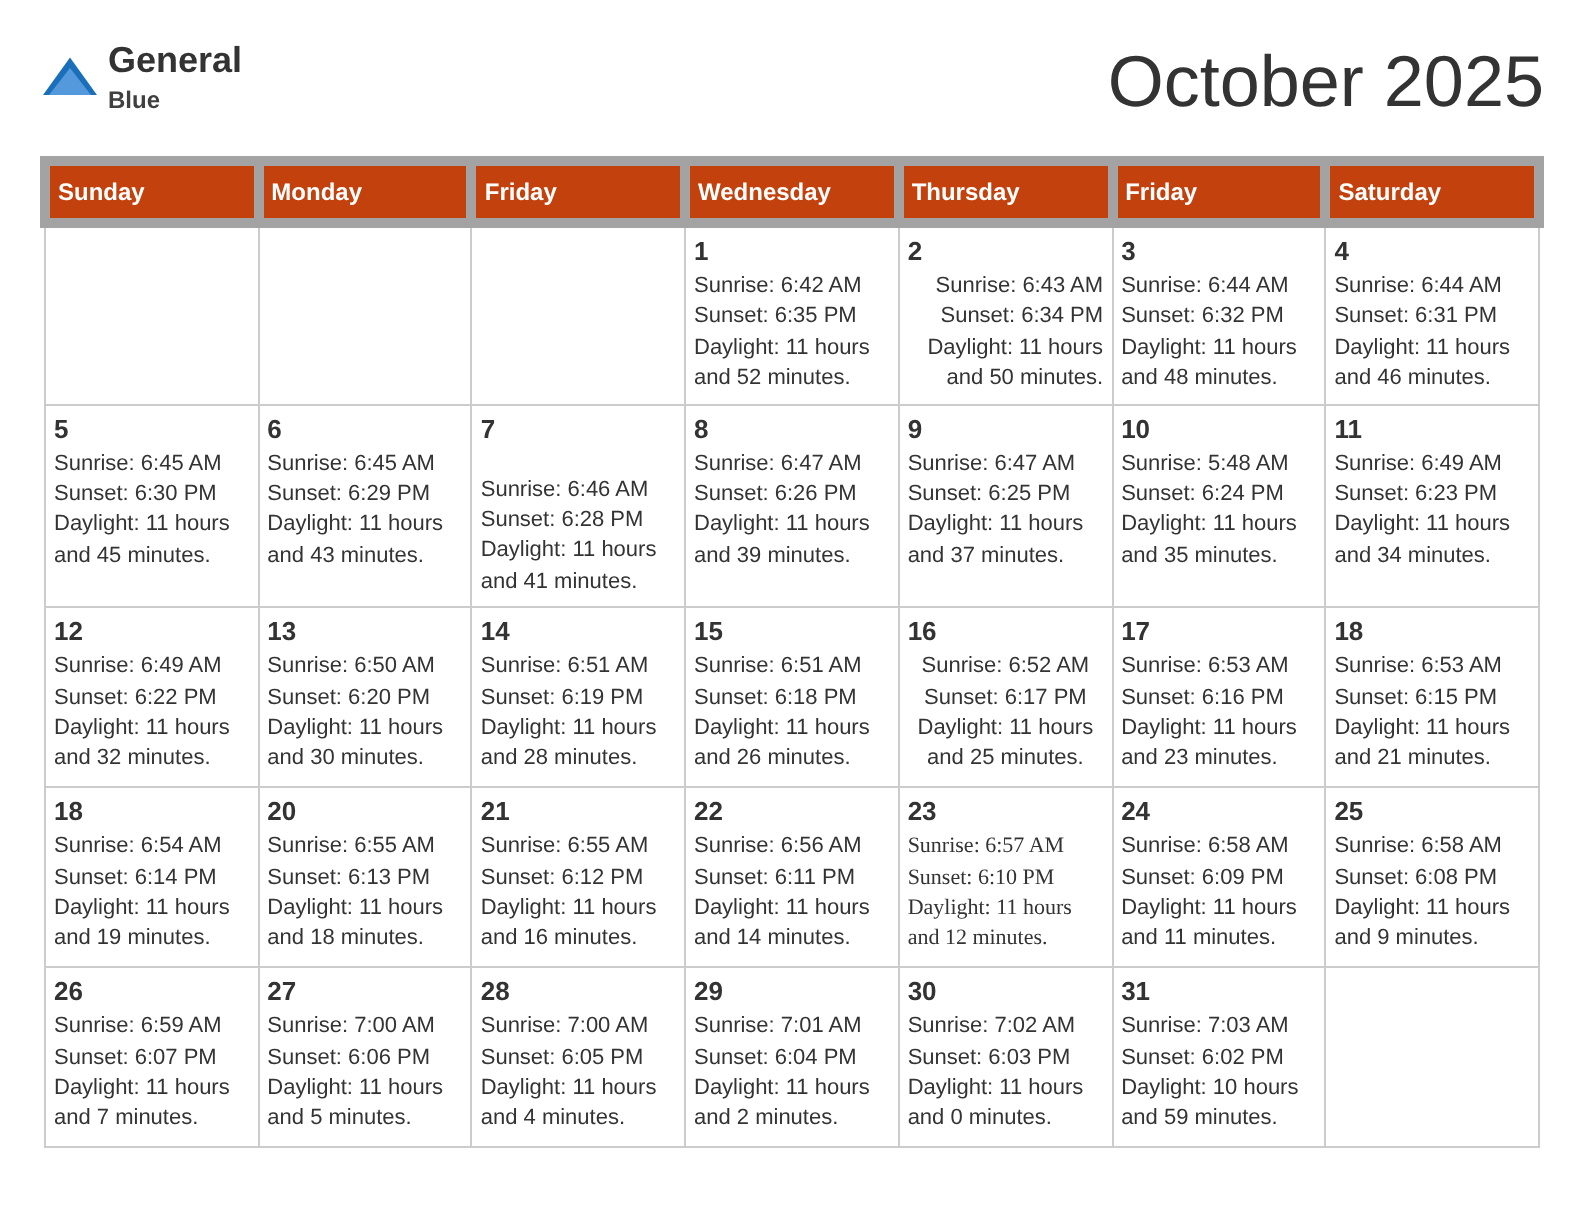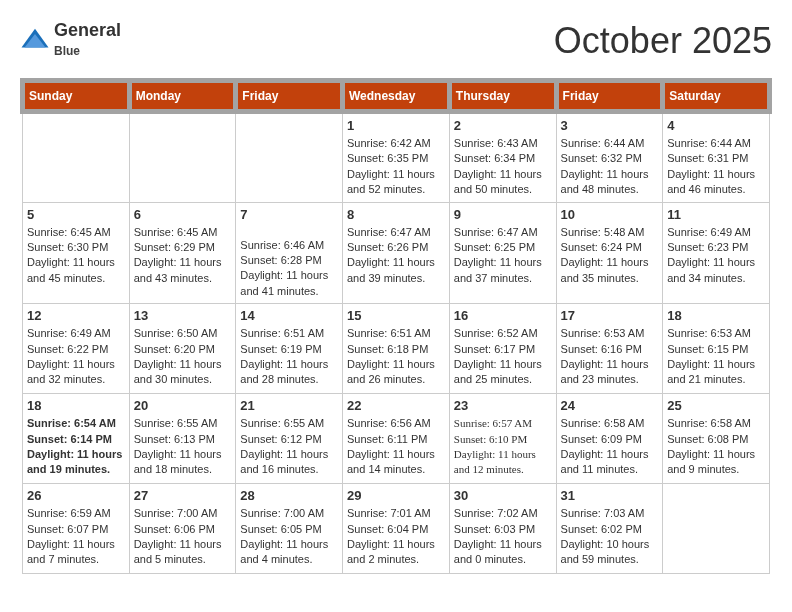--- a/index.html
+++ b/index.html
@@ -123,21 +123,21 @@
         <td class="empty-cell"></td>
         <td>
           <span class="day-num">1</span>
           <div class="day-info" style="white-space: pre-line;">Sunrise: 6:42 AM
 Sunset: 6:35 PM
 Daylight: 11 hours
 and 52 minutes.</div>
         </td>
         <td>
           <span class="day-num">2</span>
-          <div class="day-info" style="white-space: pre-line;">Sunrise: 6:43 AM
+          <div class="day-info" style="white-space: pre-line; text-align: right;">Sunrise: 6:43 AM
 Sunset: 6:34 PM
 Daylight: 11 hours
 and 50 minutes.</div>
         </td>
         <td>
           <span class="day-num">3</span>
           <div class="day-info" style="white-space: pre-line;">Sunrise: 6:44 AM
 Sunset: 6:32 PM
 Daylight: 11 hours
 and 48 minutes.</div>
@@ -225,21 +225,21 @@
         </td>
         <td>
           <span class="day-num">15</span>
           <div class="day-info" style="white-space: pre-line;">Sunrise: 6:51 AM
 Sunset: 6:18 PM
 Daylight: 11 hours
 and 26 minutes.</div>
         </td>
         <td>
           <span class="day-num">16</span>
-          <div class="day-info" style="white-space: pre-line;">Sunrise: 6:52 AM
+          <div class="day-info" style="white-space: pre-line; text-align: center;">Sunrise: 6:52 AM
 Sunset: 6:17 PM
 Daylight: 11 hours
 and 25 minutes.</div>
         </td>
         <td>
           <span class="day-num">17</span>
           <div class="day-info" style="white-space: pre-line;">Sunrise: 6:53 AM
 Sunset: 6:16 PM
 Daylight: 11 hours
 and 23 minutes.</div>
@@ -248,21 +248,21 @@
           <span class="day-num">18</span>
           <div class="day-info" style="white-space: pre-line;">Sunrise: 6:53 AM
 Sunset: 6:15 PM
 Daylight: 11 hours
 and 21 minutes.</div>
         </td>
       </tr>
       <tr>
         <td>
           <span class="day-num">18</span>
-          <div class="day-info" style="white-space: pre-line; font-weight: bold;">Sunrise: 6:54 AM
+          <div class="day-info" style="white-space: pre-line;">Sunrise: 6:54 AM
 Sunset: 6:14 PM
 Daylight: 11 hours
 and 19 minutes.</div>
         </td>
         <td>
           <span class="day-num">20</span>
           <div class="day-info" style="white-space: pre-line;">Sunrise: 6:55 AM
 Sunset: 6:13 PM
 Daylight: 11 hours
 and 18 minutes.</div>

